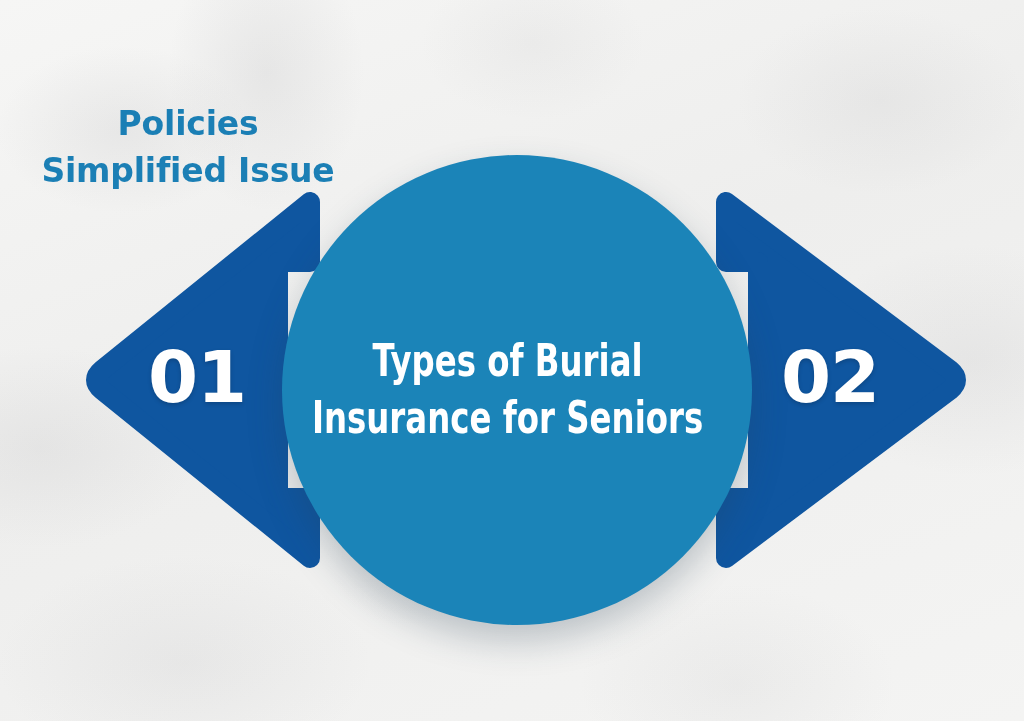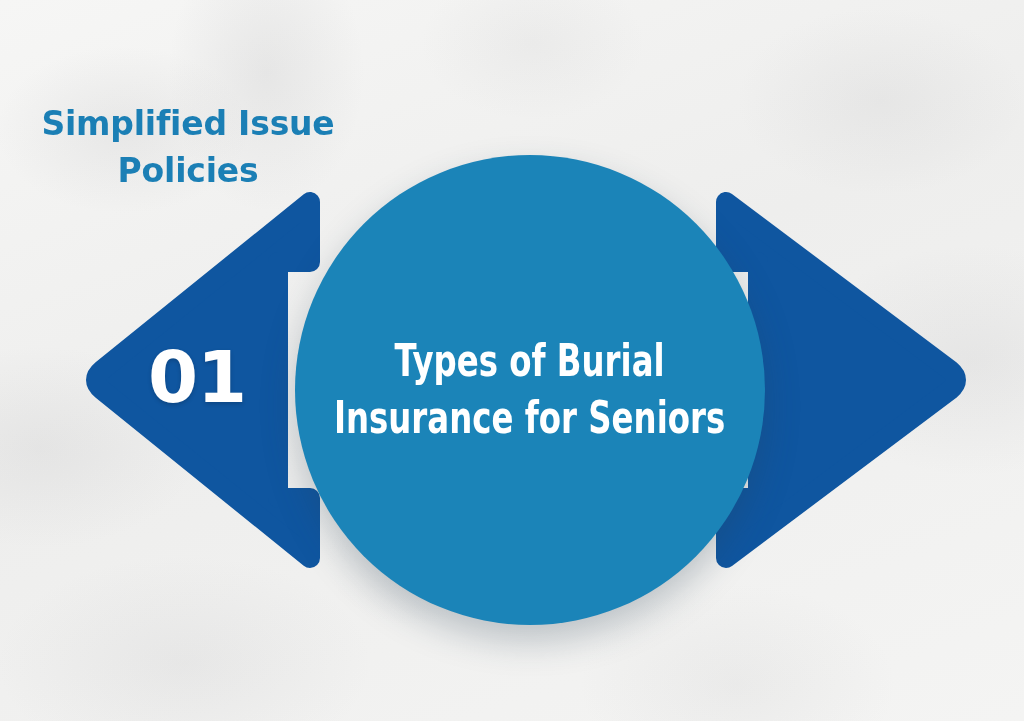--- a/index.html
+++ b/index.html
@@ -54,30 +54,30 @@
     text-shadow: 0 2px 4px rgba(0,0,0,0.18);
     user-select: none;
     white-space: nowrap;
   }
   #number-01 { left: 148px; top: 341px; }
   #number-02 { left: 781px; top: 341px; }
 
   
   #center-circle {
     position: absolute;
-    left: 295px;
+    left: 282px;
     top: 155px;
     width: 470px;
     height: 470px;
     border-radius: 50%;
     background: #1b84b8;
     box-shadow: 0 16px 34px rgba(40, 60, 80, 0.26);
     display: flex;
     align-items: center;
-    justify-content: center;
+    justify-content: flex-end;
     z-index: 5;
   }
 
   #center-title {
     color: #ffffff;
     text-align: center;
     font-family: "DejaVu Sans Condensed", "Liberation Sans Narrow", "Liberation Sans", sans-serif;
     font-weight: 700;
     font-size: 45px;
     line-height: 1.26;
@@ -106,22 +106,22 @@
 
   #heading-left  { left: 10px;  top: 101px; width: 356px; }
   #heading-right { left: 660px; top: 101px; width: 356px; }
 </style>
 </head>
 <body>
 
 <div id="canvas">
 
   <div class="heading" id="heading-left">
+    <span class="line">Policies</span>
     <span class="line">Simplified Issue</span>
-    <span class="line">Policies</span>
   </div>
 
 
   <div class="arrow" id="arrow-left">
     <svg viewBox="0 0 240 368" width="240" height="368" aria-hidden="true">
       <path d="M 222 6
                L 222 66
                L 190 66
                L 190 302
                L 222 302
@@ -147,14 +147,15 @@
   </div>
 
   <div id="center-circle">
     <div id="center-title">
       <span class="line">Types of Burial</span>
       <span class="line">Insurance for Seniors</span>
     </div>
   </div>
 
   <div class="arrow-number" id="number-01">01</div>
+  <div class="arrow-number" id="number-02">02</div>
 
 </div>
 
 </body></html>

